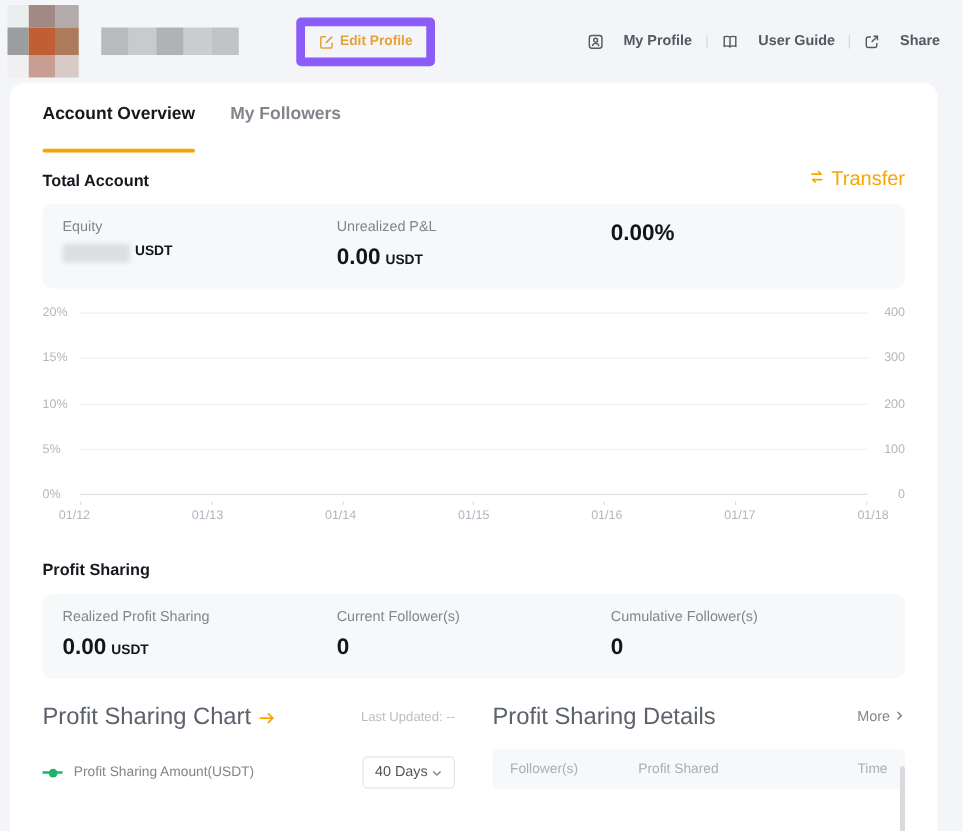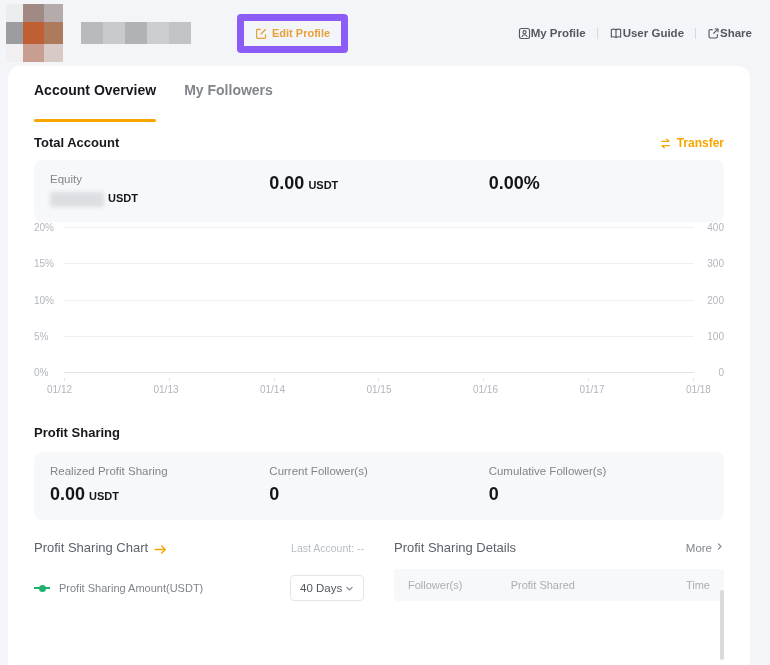--- a/index.html
+++ b/index.html
@@ -35,21 +35,21 @@
     background: transparent;
     color: #e7a139;
     font-weight: bold;
     font-size: 11px;
     padding: 6px 11px;
     cursor: pointer;
     font-family: "Liberation Sans", sans-serif;
   }
   .header-links { margin-left: auto; display: flex; align-items: center; }
   .header-link {
-    display: inline-flex; align-items: center; gap: 0;
+    display: inline-flex; align-items: center; gap: 16px;
     font-size: 11.5px; color: #54585f; font-weight: bold;
     cursor: pointer; text-decoration: none;
   }
   .link-divider { width: 1px; height: 11px; background: #d7d9de; margin: 0 11px; }
 
   
   .main-card {
     position: absolute;
     left: 8px; top: 66px;
     width: 742px; height: 599px;
@@ -64,22 +64,22 @@
   .tab.active { color: #17181e; }
   .tab.active .tab-underline {
     position: absolute; left: 0; right: 0; bottom: 0;
     height: 3px; background: #f7a600; border-radius: 2px;
   }
 
   
   .section-row { display: flex; align-items: center; justify-content: space-between; margin-top: 13px; }
   .section-title { font-size: 13px; font-weight: bold; color: #17181e; }
   .transfer-link {
-    display: inline-flex; align-items: flex-end; gap: 5px;
-    color: #f7a600; font-size: 12px; font-weight: bold; cursor: pointer;
+    display: inline-flex; align-items: flex-start; gap: 5px;
+    color: #f7a600; font-size: 16px; font-weight: normal; cursor: pointer;
   }
 
   
   .stats-card {
     margin-top: 10px;
     background: #f7f8fa;
     border-radius: 8px;
     padding: 13px 16px 15px 16px;
     display: flex;
   }
@@ -100,40 +100,40 @@
   .dropdown {
     margin-left: auto;
     display: inline-flex; align-items: center; justify-content: space-between;
     border: 1px solid #e3e5ea; border-radius: 4px; background: #fff;
     font-size: 11.5px; color: #51555e;
     padding: 6px 9px; min-width: 78px; cursor: pointer;
   }
   .dropdown-sm { margin-left: 0; min-width: 74px; }
 
   
-  .chart { }
+  .chart { margin-top: 14px; }
   .chart-grid { display: flex; flex-direction: column; justify-content: space-between; height: 156px; }
   .grid-row { display: flex; align-items: center; }
   .y-left { width: 30px; font-size: 10px; color: #b2b6be; }
   .y-right { width: 30px; font-size: 10px; color: #b2b6be; text-align: right; }
   .grid-line { flex: 1 1 0; border-top: 1px solid #eef0f3; }
   .grid-row:last-child .grid-line { border-top: 1px solid #dfe2e7; }
   .axis-ticks { display: flex; justify-content: space-between; margin: 0 30px; height: 3px; }
   .axis-ticks i { width: 1px; height: 3px; background: #dfe2e7; }
   .x-labels { display: flex; justify-content: space-between; margin: 3px 13px 0 13px; }
   .x-labels span { font-size: 10px; color: #b2b6be; }
 
   
   .profit-heading { margin-top: 30px; font-size: 13px; font-weight: bold; color: #17181e; }
 
   
   .bottom-row { display: flex; gap: 30px; margin-top: 20px; }
   .bottom-col { flex: 1 1 0; position: relative; }
   .sub-header { display: flex; align-items: center; justify-content: space-between; }
-  .sub-title { font-size: 13px; color: #5c616b; display: inline-flex; align-items: flex-end; gap: 6px; }
+  .sub-title { font-size: 19px; color: #5c616b; display: inline-flex; align-items: center; gap: 6px; }
   .last-updated { font-size: 10.5px; color: #b9bdc5; }
   .more-link { font-size: 11.5px; color: #81858c; display: inline-flex; gap: 3px; cursor: pointer; margin-left: 16px; }
   .ps-legend-row { display: flex; align-items: center; justify-content: space-between; margin-top: 20px; }
   .ps-legend { display: inline-flex; align-items: center; gap: 9px; font-size: 11px; color: #81858c; }
   .legend-marker { width: 16px; height: 2px; background: #20b26c; position: relative; }
   .legend-marker::after {
     content: ""; position: absolute; left: 4.5px; top: -2.5px;
     width: 7px; height: 7px; border-radius: 50%; background: #20b26c;
   }
   .details-table-header {
@@ -247,20 +247,21 @@
 
   <div class="stats-card">
     <div class="stat-col">
       <div class="stat-label">Equity</div>
       <div class="stat-value">
         <span class="redacted-value"></span>
         <span class="stat-suffix">USDT</span>
       </div>
     </div>
     <div class="stat-col">
+      <div class="stat-label">Unrealized P&amp;L</div>
       <div class="stat-value">
         <span>0.00</span>
         <span class="stat-suffix">USDT</span>
       </div>
     </div>
     <div class="stat-col">
       <div class="stat-value">
         <span>0.00%</span>
       </div>
     </div>
@@ -345,21 +346,21 @@
       <div class="sub-header">
         <span class="sub-title">
           <span>Profit Sharing Chart</span>
           <span class="icon">
             <svg width="13" height="11" viewBox="0 0 16 12" fill="none" stroke="#f7a600" stroke-width="1.8" stroke-linecap="round" stroke-linejoin="round">
               <path d="M1.5 6h12"></path>
                 <path d="M9.5 1.8L13.8 6l-4.3 4.2"></path>
             </svg>
           </span>
         </span>
-        <span class="last-updated">Last Account: --</span>
+        <span class="last-updated">Last Updated: --</span>
       </div>
       <div class="ps-legend-row">
         <span class="ps-legend">
           <span class="legend-marker"></span>
           <span>Profit Sharing Amount(USDT)</span>
         </span>
         <div class="dropdown dropdown-sm">
           <span>40 Days</span>
           <span class="icon">
             <svg width="9" height="9" viewBox="0 0 12 12" fill="none" stroke="#81858c" stroke-width="1.6" stroke-linecap="round">

